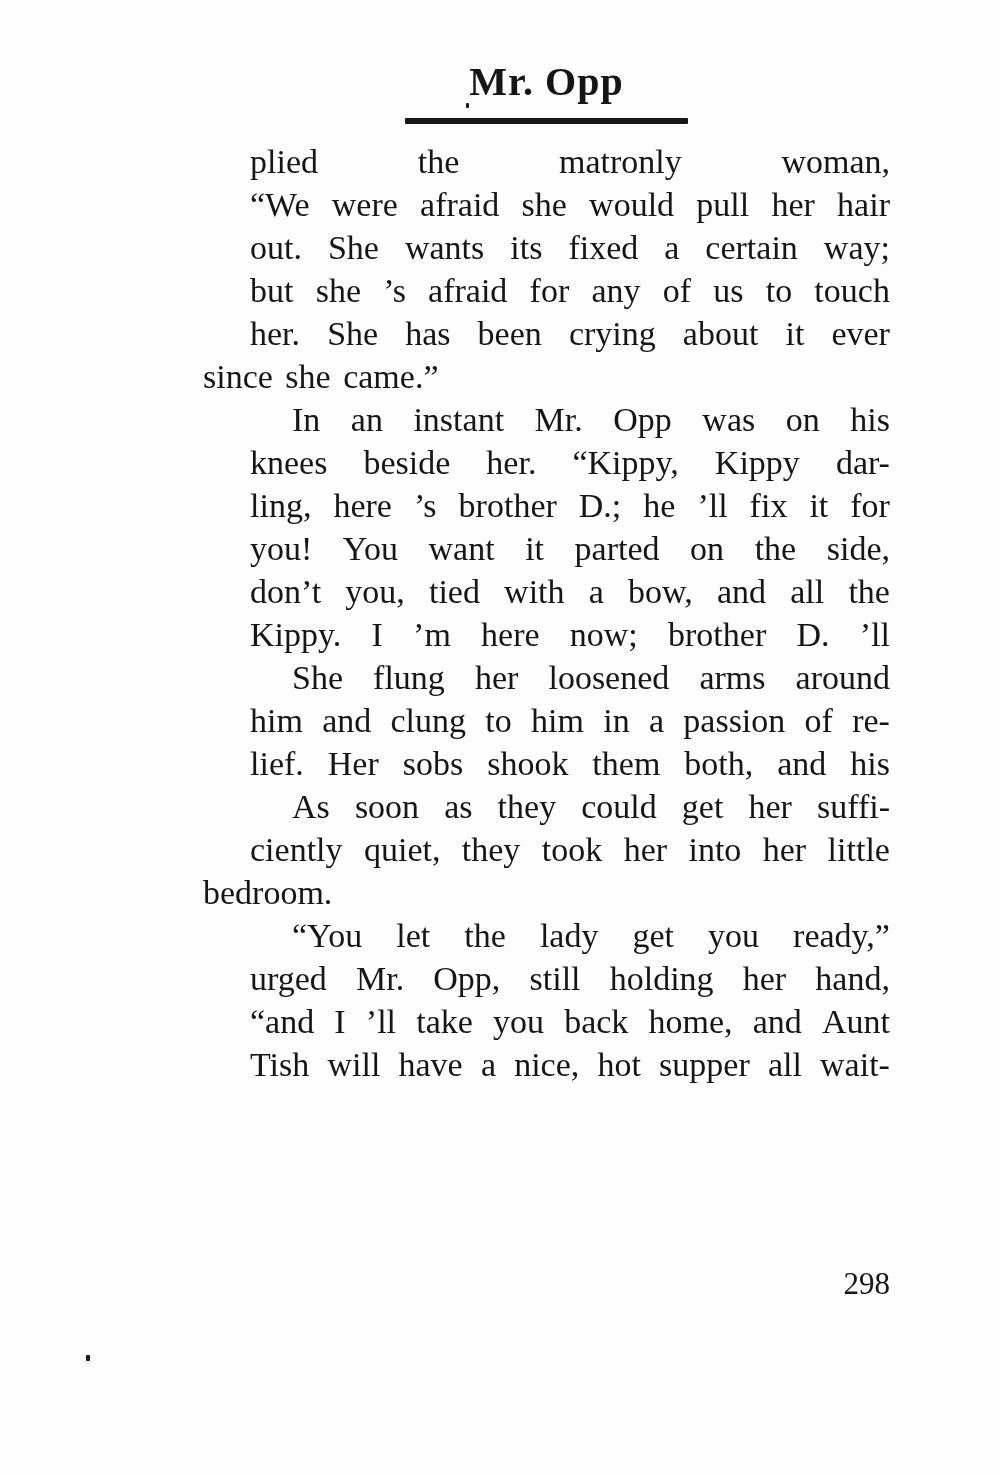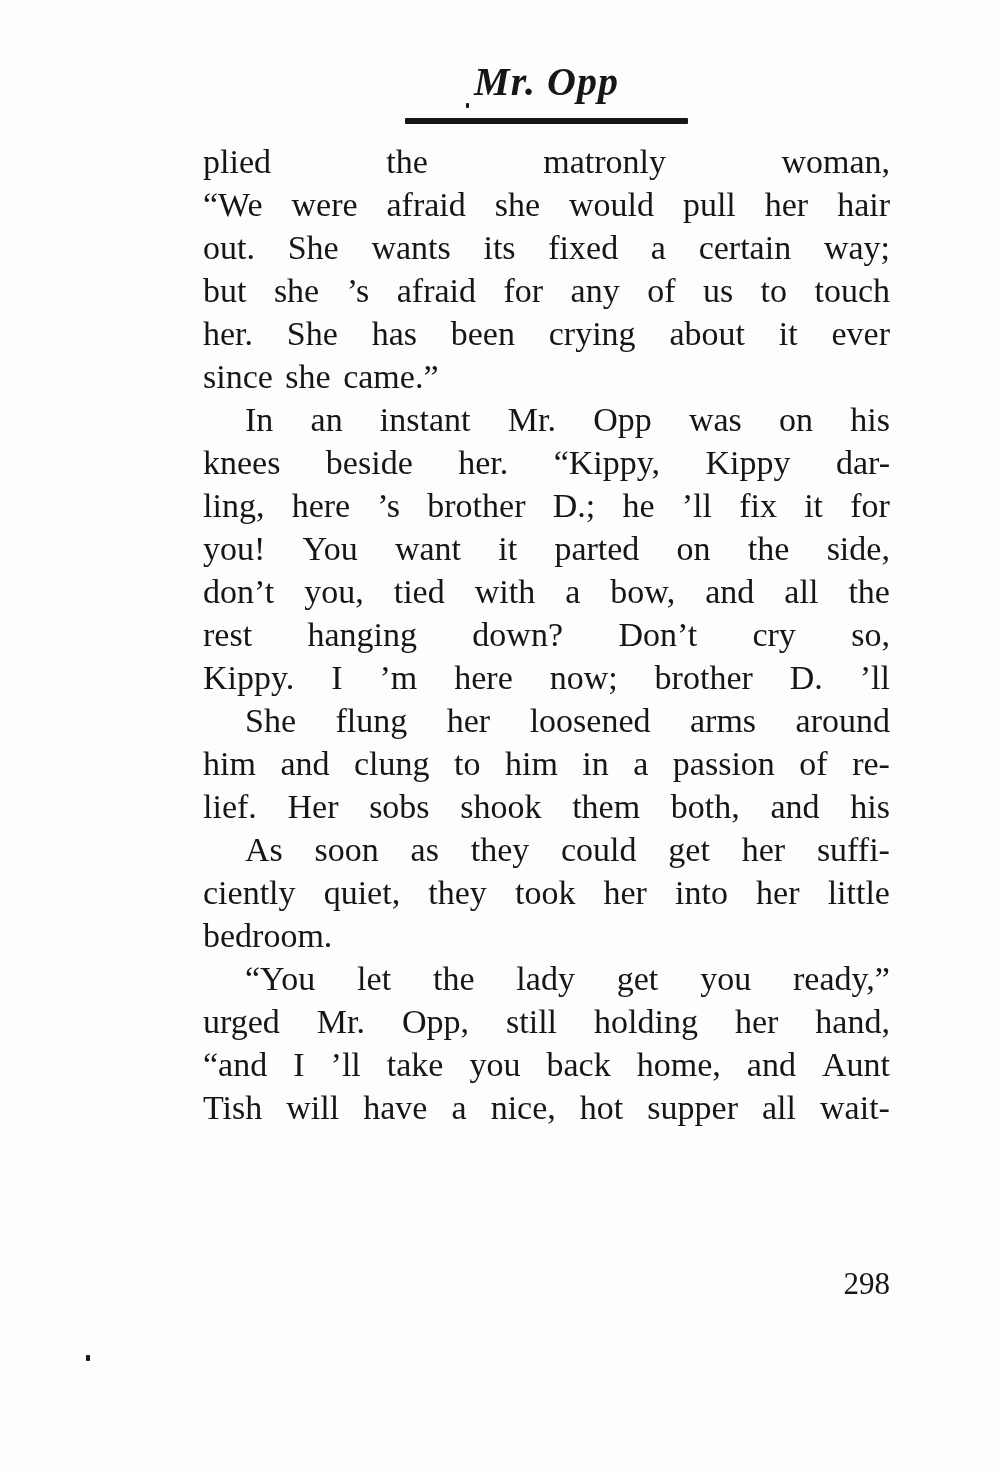--- a/index.html
+++ b/index.html
@@ -15,21 +15,20 @@
     color: var(--ink, #161616);
     font-family: "Liberation Serif", "DejaVu Serif", serif;
     overflow: hidden;
   }
   .running-head {
     position: absolute;
     top: 58px;
     left: 203px;
     width: 687px;
     text-align: center;
-    font-style: italic;
     font-weight: bold;
     font-size: 40px;
     letter-spacing: 1px;
     margin: 0;
     color: var(--ink, #161616);
   }
   .title-rule {
     position: absolute;
     top: 118px;
     left: 405px;
@@ -47,20 +46,21 @@
   }
   .line {
     height: 43px;
     line-height: 43px;
     white-space: nowrap;
   }
   
   .line.just {
     display: flex;
     justify-content: space-between;
+    margin-left: 47px;
   }
   .line.indent {
     padding-left: 42px;
   }
   
   .line.last {
     word-spacing: 4px;
   }
   .page-number {
     position: absolute;
@@ -183,28 +183,20 @@
         <span>you,</span>
         <span>tied</span>
         <span>with</span>
         <span>a</span>
         <span>bow,</span>
         <span>and</span>
         <span>all</span>
         <span>the</span>
       </div>
       <div class="line just">
-        <span>rest</span>
-        <span>hanging</span>
-        <span>down?</span>
-        <span>Don’t</span>
-        <span>cry</span>
-        <span>so,</span>
-      </div>
-      <div class="line just">
         <span>Kippy.</span>
         <span>I</span>
         <span>’m</span>
         <span>here</span>
         <span>now;</span>
         <span>brother</span>
         <span>D.</span>
         <span>’ll</span>
       </div>
       <div class="line indent just">

